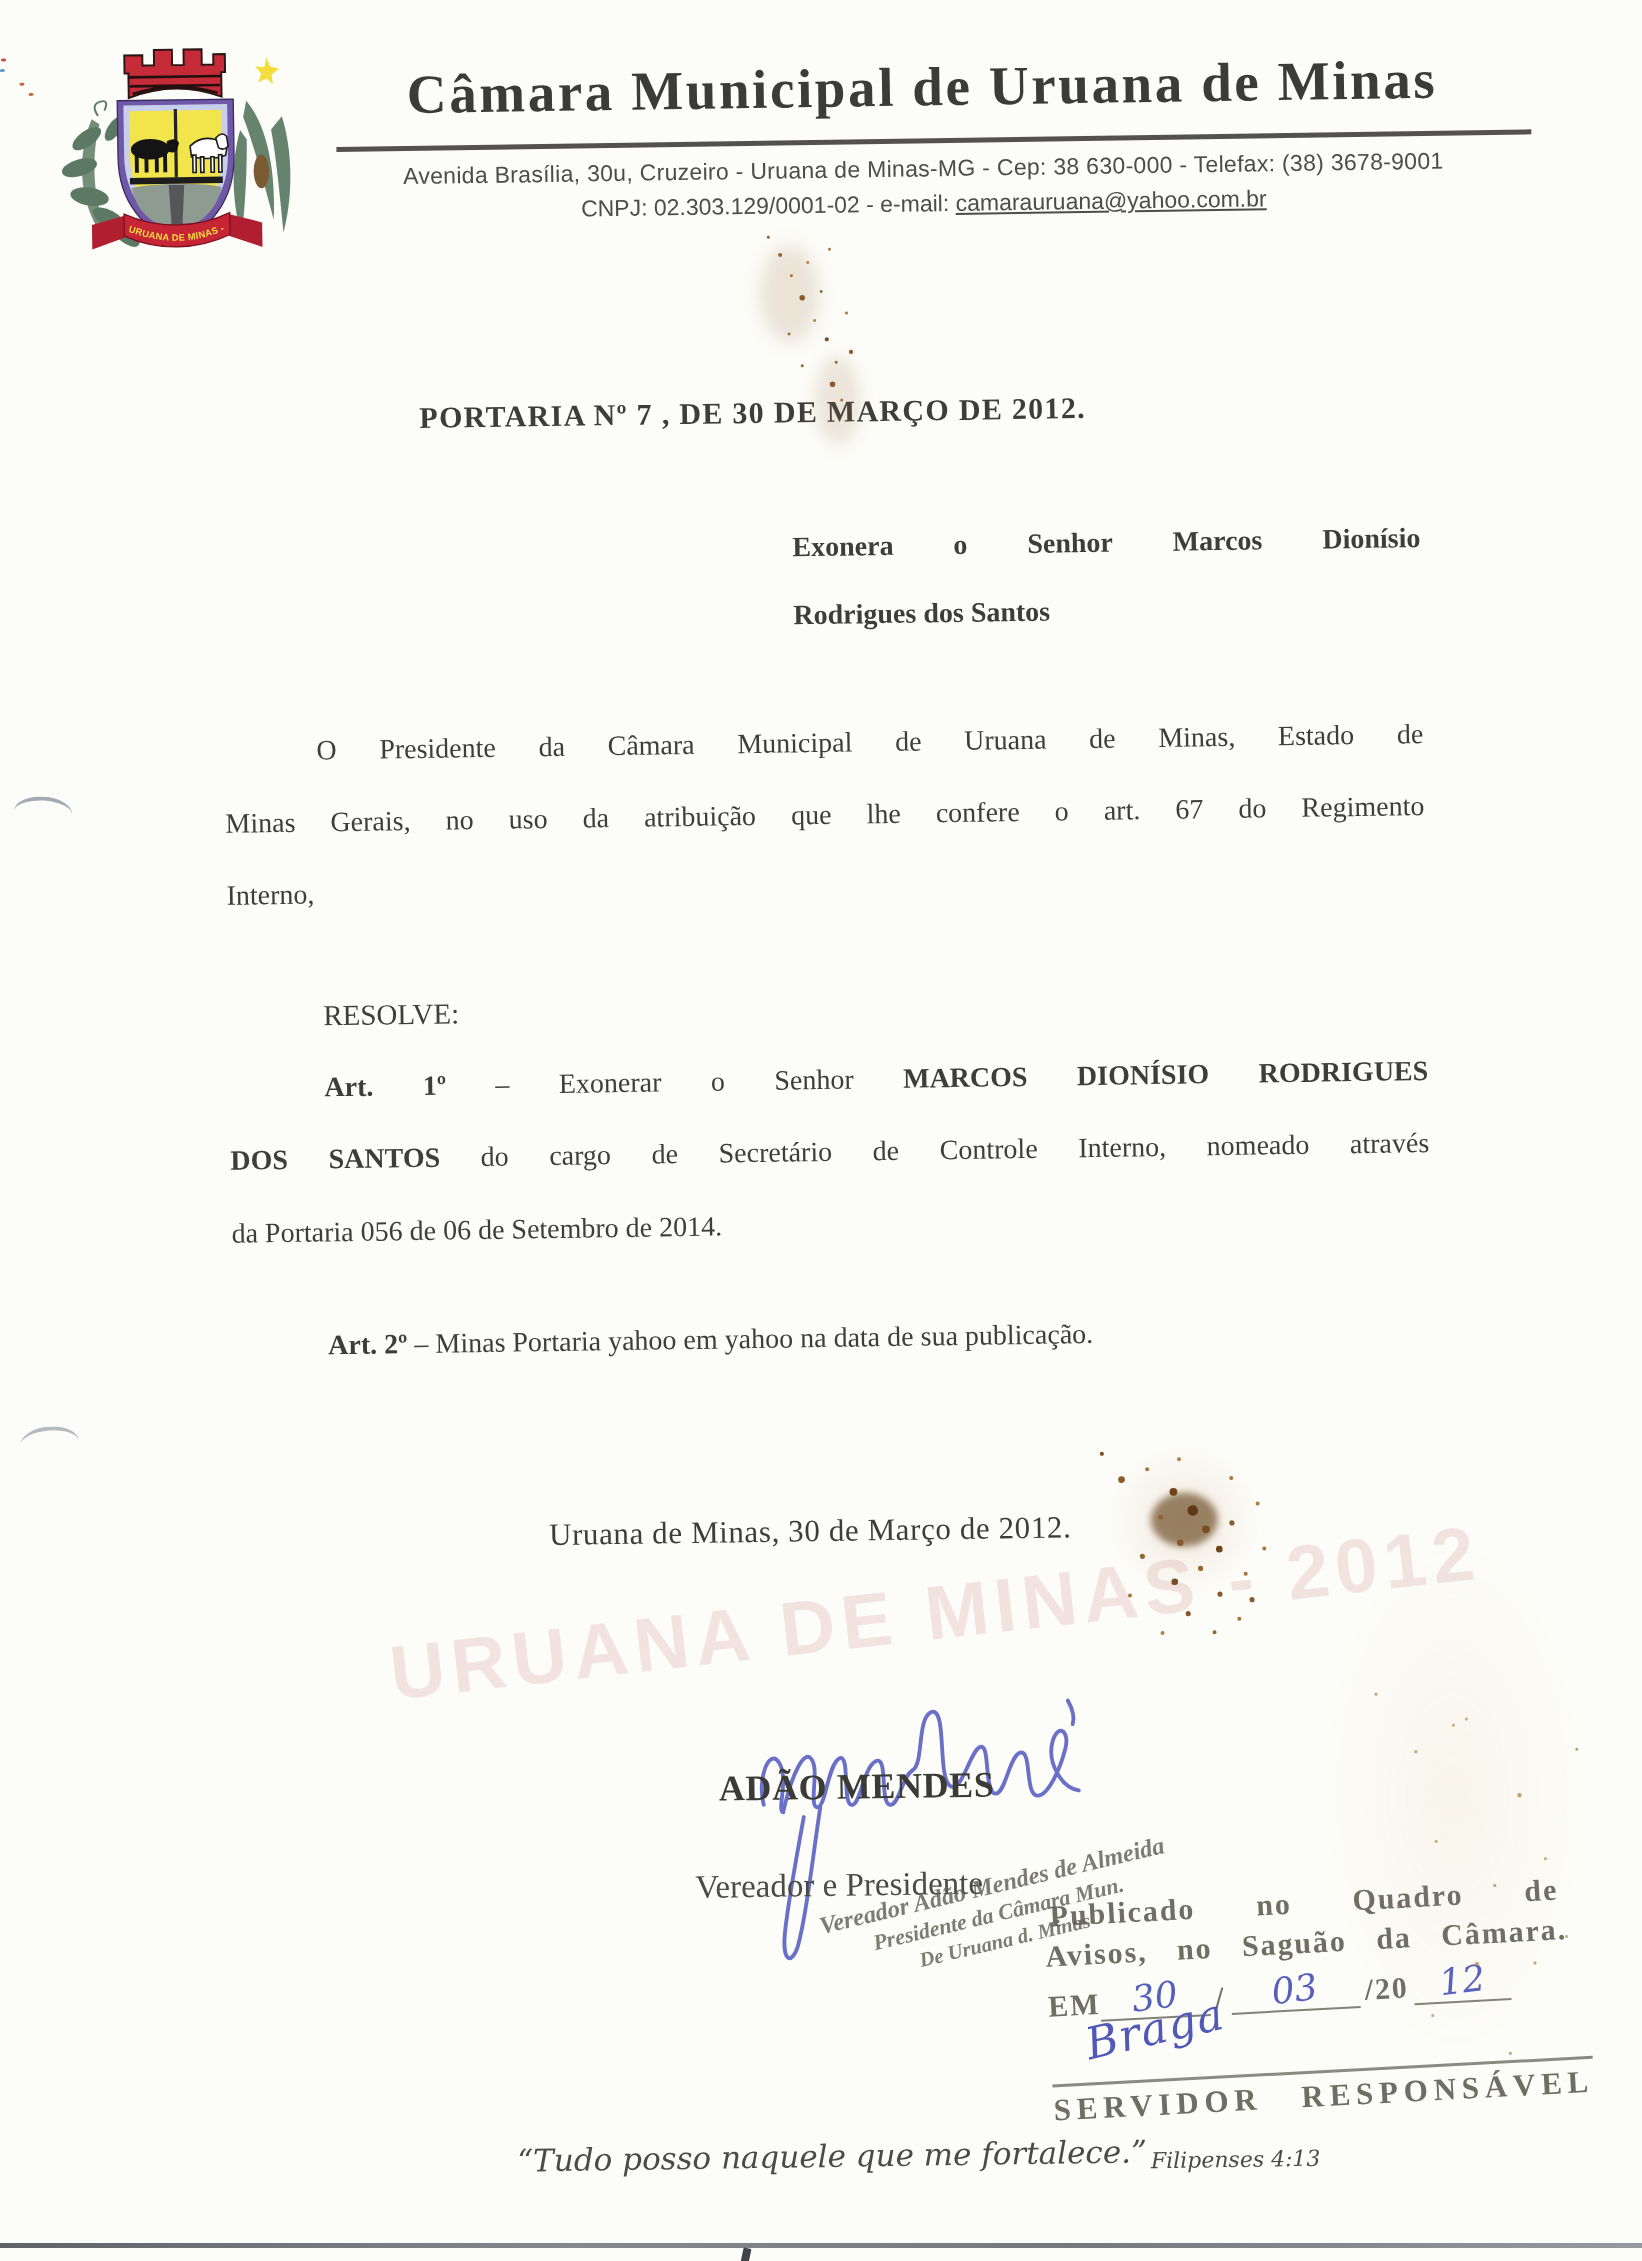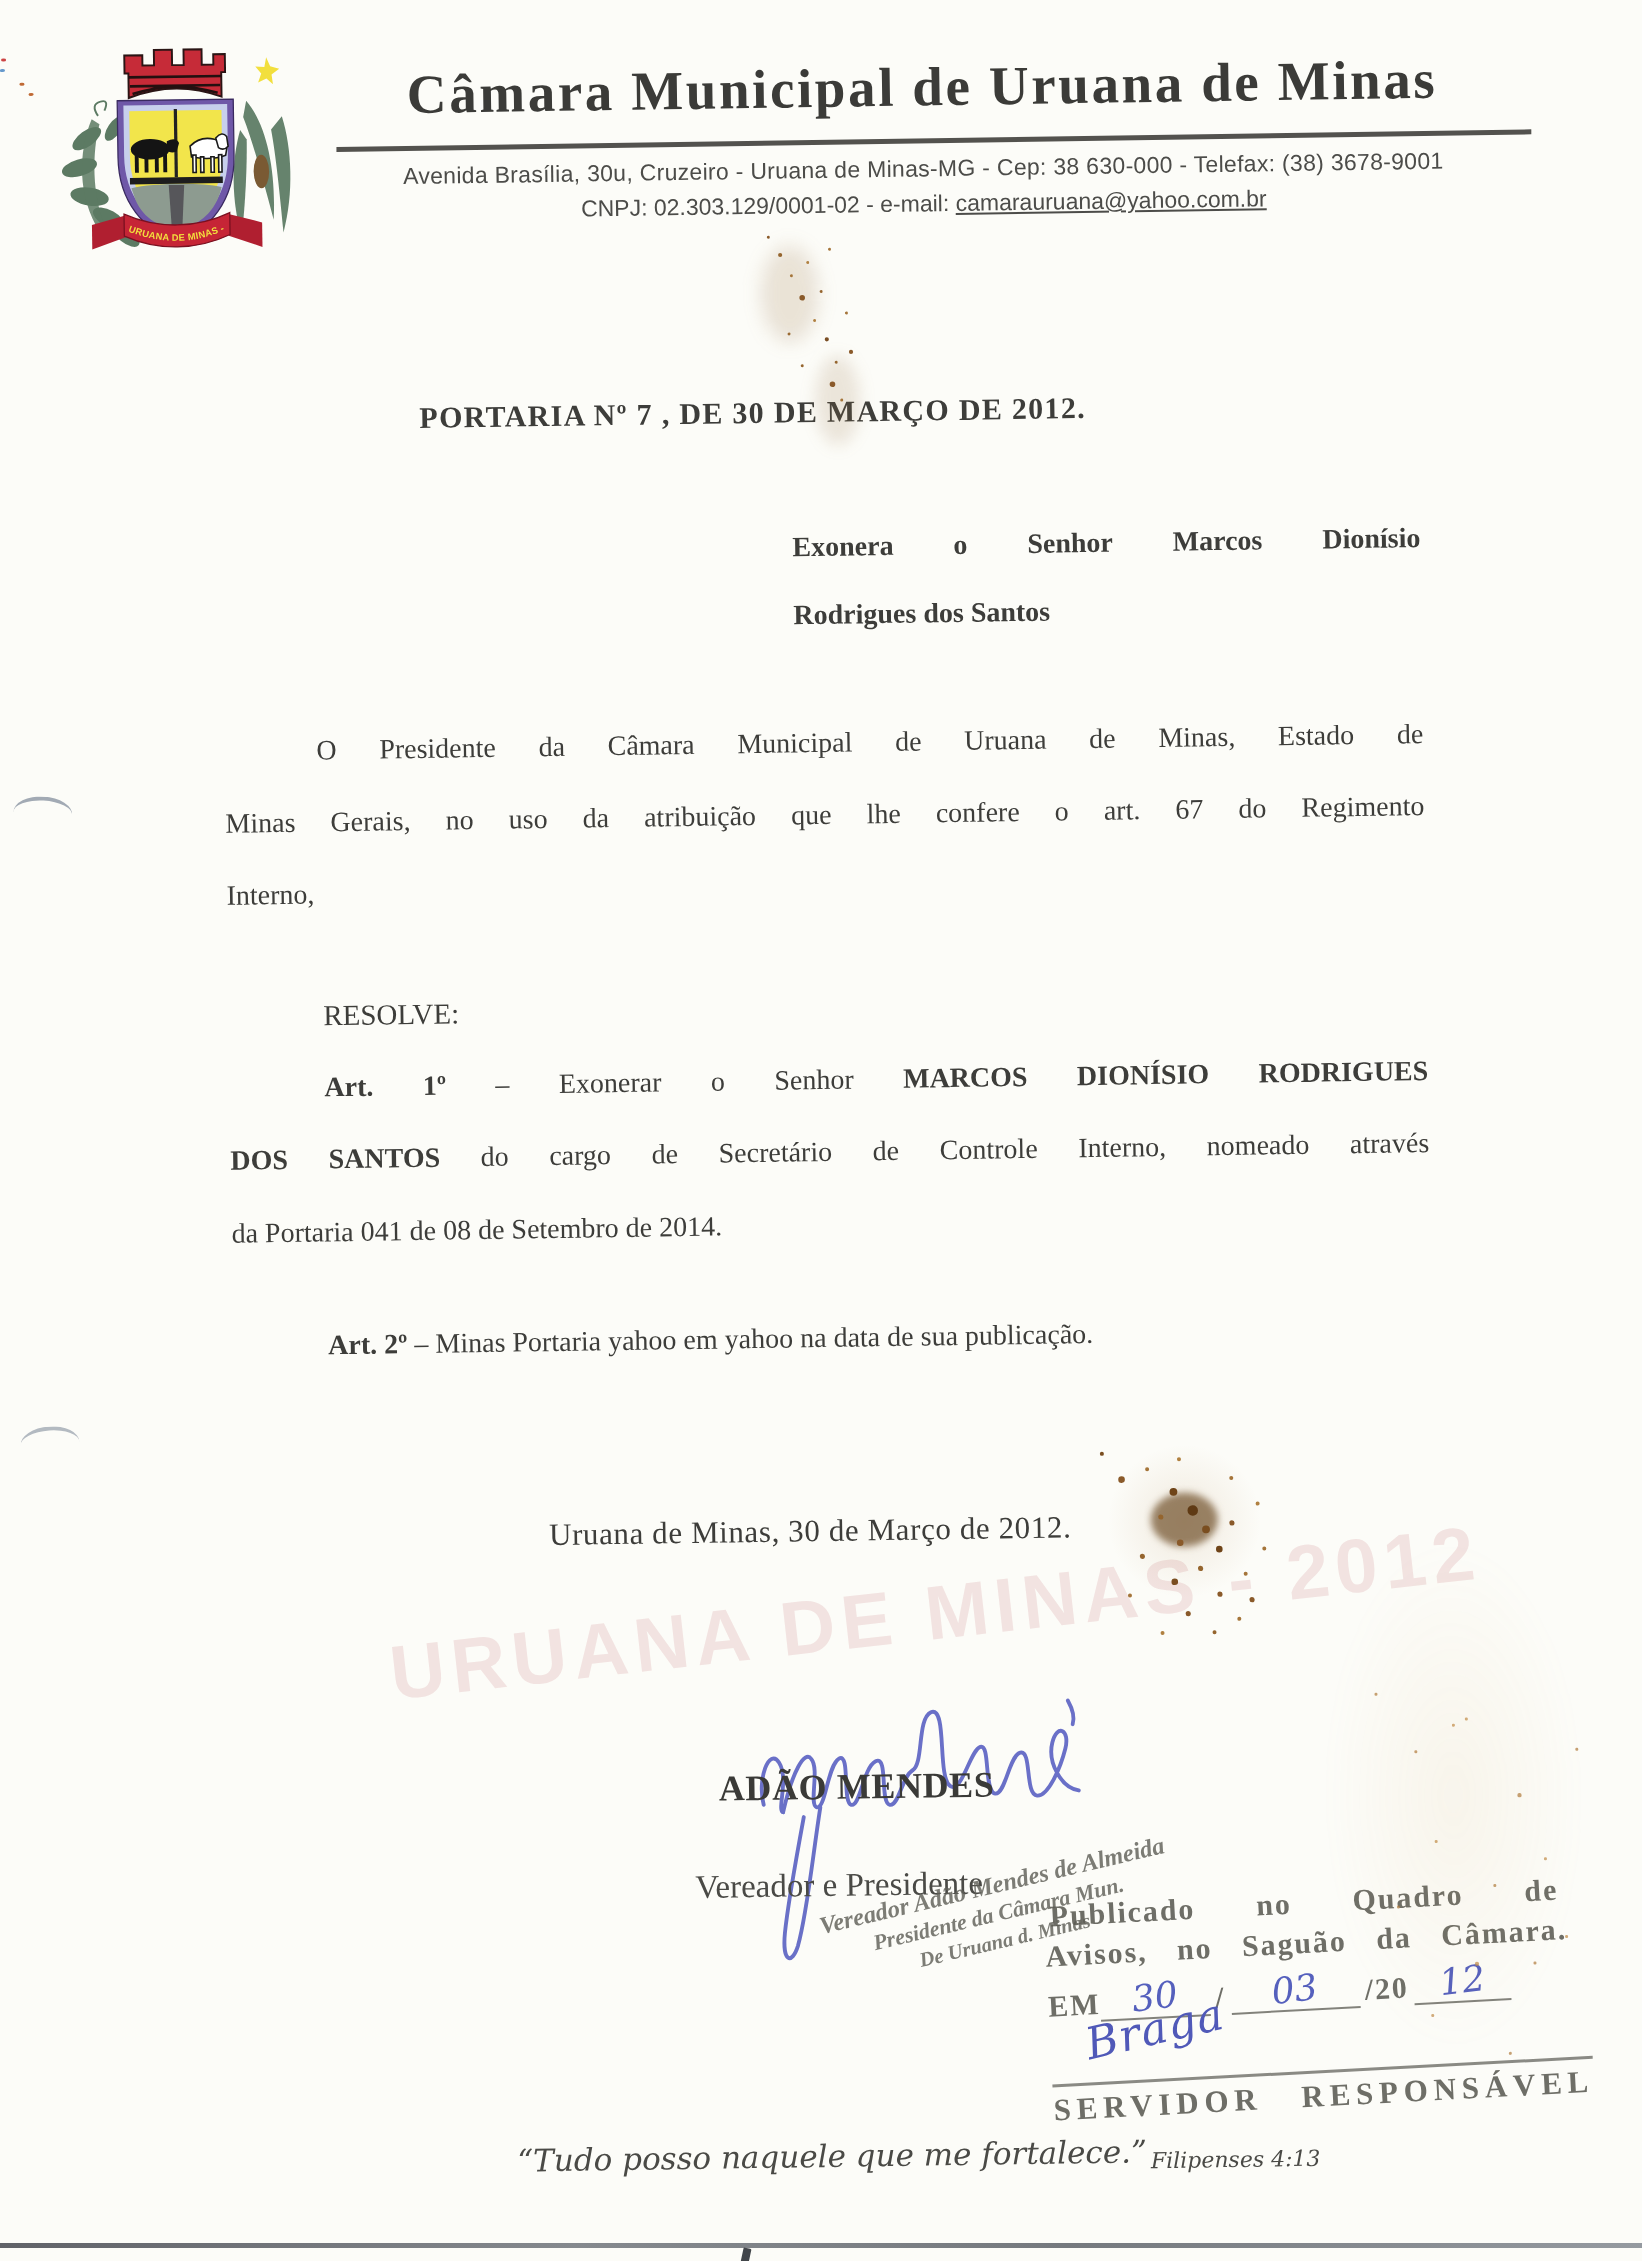--- a/index.html
+++ b/index.html
@@ -249,21 +249,21 @@
         <span>do</span> 
         <span>cargo</span> 
         <span>de</span> 
         <span>Secretário</span> 
         <span>de</span> 
         <span>Controle</span> 
         <span>Interno,</span> 
         <span>nomeado</span> 
         <span>através</span> 
       </div>
-    <div class="abs tline a1l3"><span>da</span> <span>Portaria</span> <span>041</span> <span>de</span> <span>08</span> <span>de</span> <span>Setembro</span> <span>de</span> <span>2014.</span> </div>
+    <div class="abs tline a1l3"><span>da</span> <span>Portaria</span> <span>056</span> <span>de</span> <span>06</span> <span>de</span> <span>Setembro</span> <span>de</span> <span>2014.</span> </div>
 
     <div class="abs tline a2"><span class="b">Art.</span> <span class="b">2º</span> <span>–</span> <span>Minas</span> <span>Portaria</span> <span>yahoo</span> <span>em</span> <span>yahoo</span> <span>na</span> <span>data</span> <span>de</span> <span>sua</span> <span>publicação.</span> </div>
 
     <div class="abs tline dateline">Uruana de Minas, 30 de Março de 2012.</div>
 
     <div class="abs watermark">URUANA DE MINAS - 2012</div>
 
     <svg class="abs sig-svg" width="361" height="341" viewBox="0 0 560 530">
       <g fill="none" stroke="#5a61c2" stroke-width="6" stroke-linecap="round" opacity=".9">
         <path d="M30,250 C20,210 40,160 55,185 C70,210 50,260 60,262"></path>

